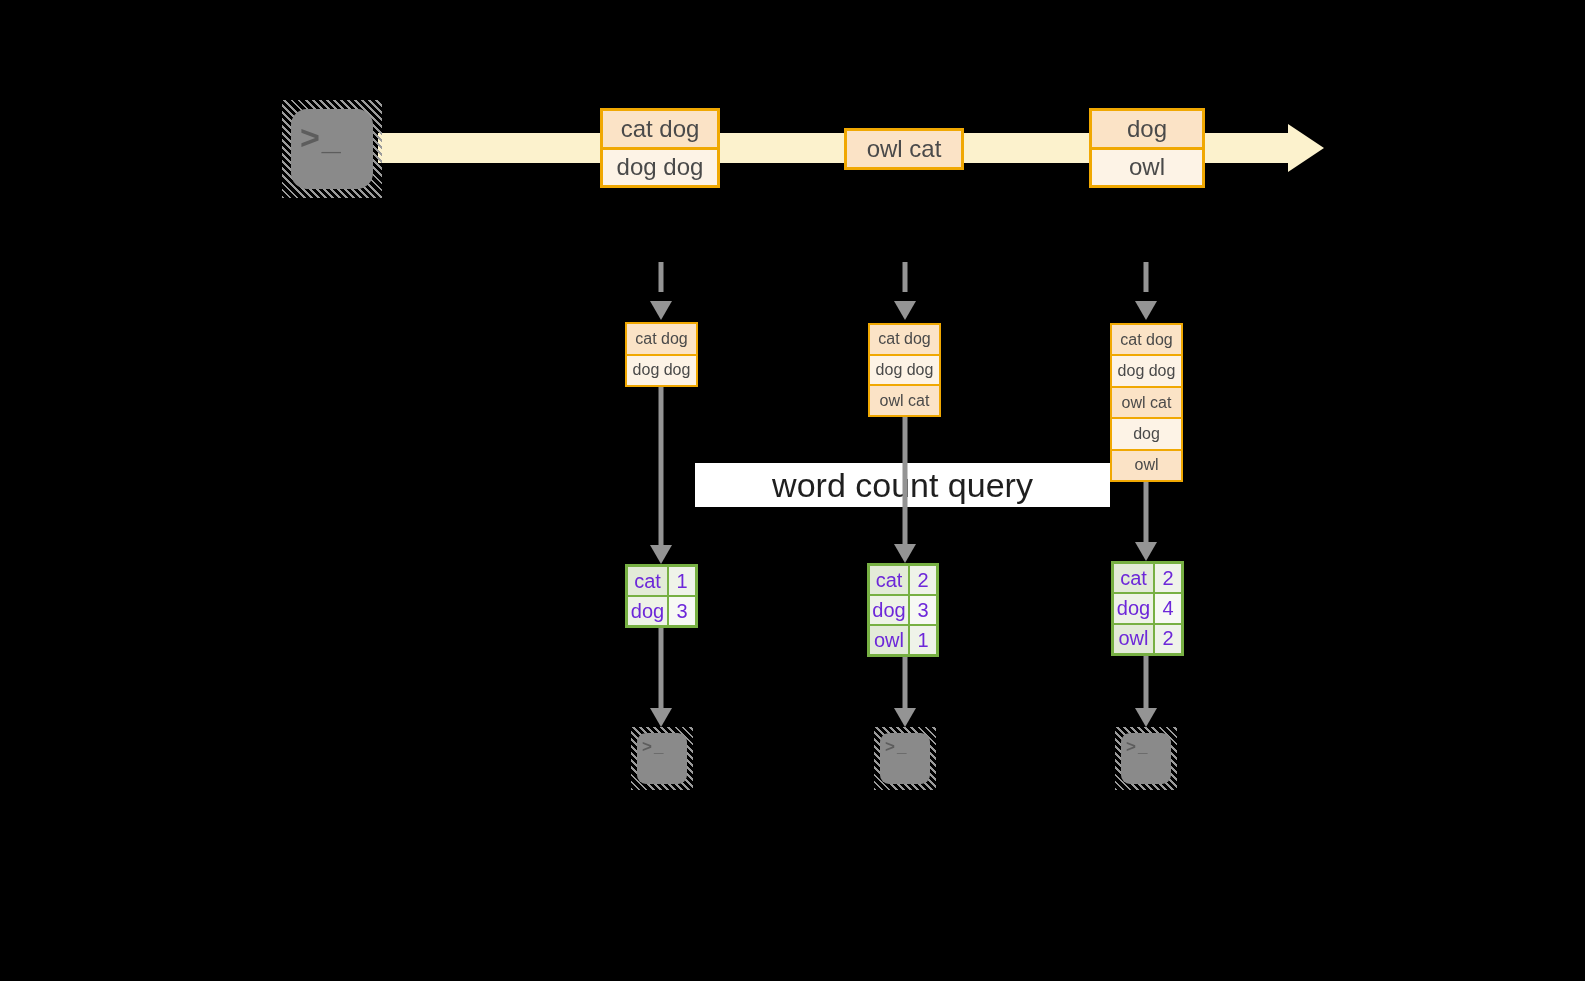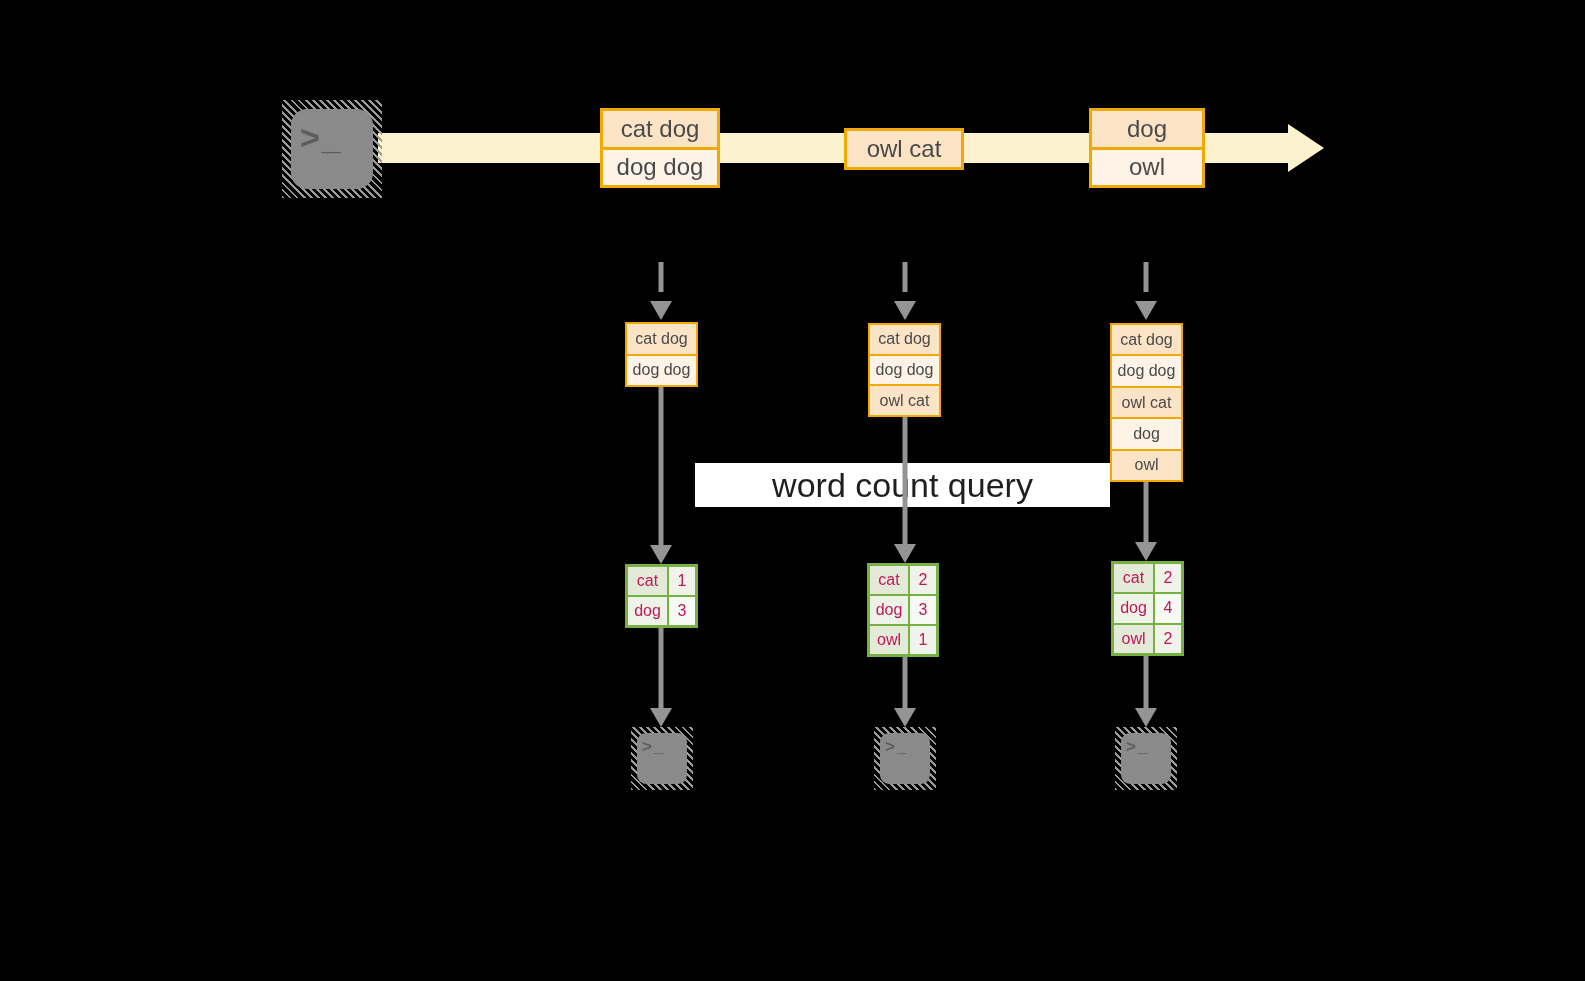--- a/index.html
+++ b/index.html
@@ -34,21 +34,21 @@
   
   .vline{position:absolute;width:5px;background:#949494;transform:translateX(-50%);z-index:2;}
   .tri-down{position:absolute;width:0;height:0;transform:translateX(-50%);z-index:2;
     border-left:11px solid transparent;border-right:11px solid transparent;border-top:19px solid #949494;}
   
   .banner{position:absolute;left:695px;top:463px;width:415px;height:44px;background:#ffffff;z-index:1;
     display:flex;align-items:center;justify-content:center;font-size:34px;color:#1f1f1f;}
   
   .gtable{position:absolute;box-sizing:border-box;background:#77b043;padding:3px;z-index:1;
     display:grid;grid-template-columns:1fr 26px;gap:2px;}
-  .gcell{display:flex;align-items:center;justify-content:center;font-size:16px;color:#be185d;}
+  .gcell{display:flex;align-items:center;justify-content:center;font-size:20px;color:#6d28d9;}
   .g-w-a{background:#e3ebd8;}
   .g-c-a{background:#eff3e9;}
   .g-w-b{background:#eef3e7;}
   .g-c-b{background:#f7f9f4;}
 </style>
 </head>
 <body>
 
 <div class="canvas">
 

